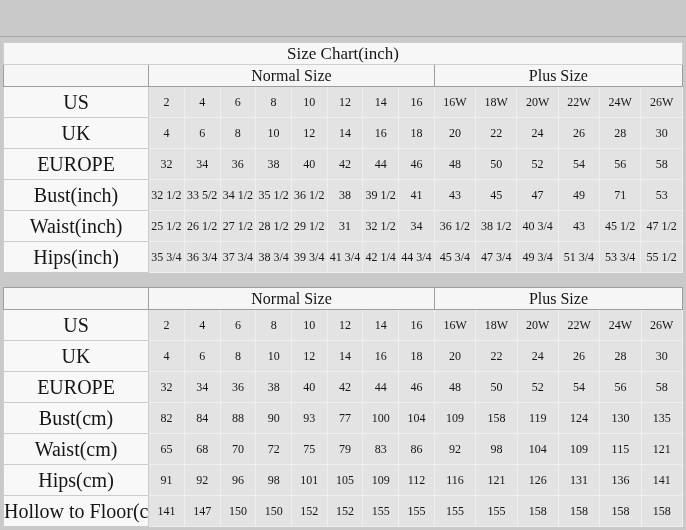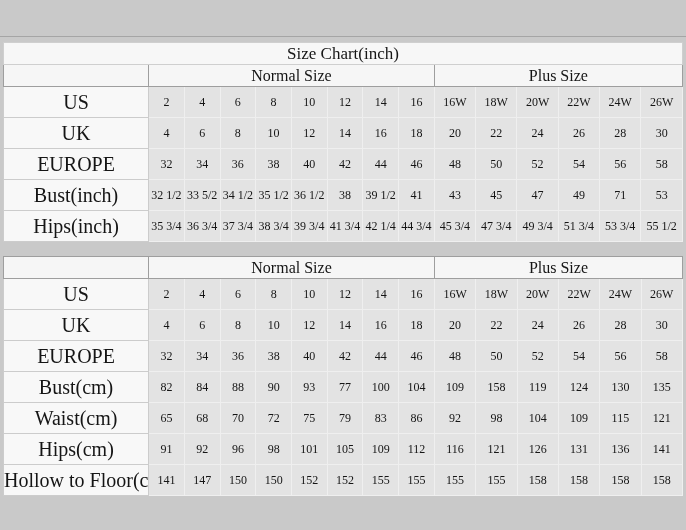--- a/index.html
+++ b/index.html
@@ -144,20 +144,37 @@
           <td class="normal">39 1/2</td>
           <td class="normal">41</td>
           <td class="plus">43</td>
           <td class="plus">45</td>
           <td class="plus">47</td>
           <td class="plus">49</td>
           <td class="plus">71</td>
           <td class="plus">53</td>
         </tr>
         <tr>
+          <th class="row-label">Waist(inch)</th>
+          <td class="normal">25 1/2</td>
+          <td class="normal">26 1/2</td>
+          <td class="normal">27 1/2</td>
+          <td class="normal">28 1/2</td>
+          <td class="normal">29 1/2</td>
+          <td class="normal">31</td>
+          <td class="normal">32 1/2</td>
+          <td class="normal">34</td>
+          <td class="plus">36 1/2</td>
+          <td class="plus">38 1/2</td>
+          <td class="plus">40 3/4</td>
+          <td class="plus">43</td>
+          <td class="plus">45 1/2</td>
+          <td class="plus">47 1/2</td>
+        </tr>
+        <tr>
           <th class="row-label">Hips(inch)</th>
           <td class="normal">35 3/4</td>
           <td class="normal">36 3/4</td>
           <td class="normal">37 3/4</td>
           <td class="normal">38 3/4</td>
           <td class="normal">39 3/4</td>
           <td class="normal">41 3/4</td>
           <td class="normal">42 1/4</td>
           <td class="normal">44 3/4</td>
           <td class="plus">45 3/4</td>

